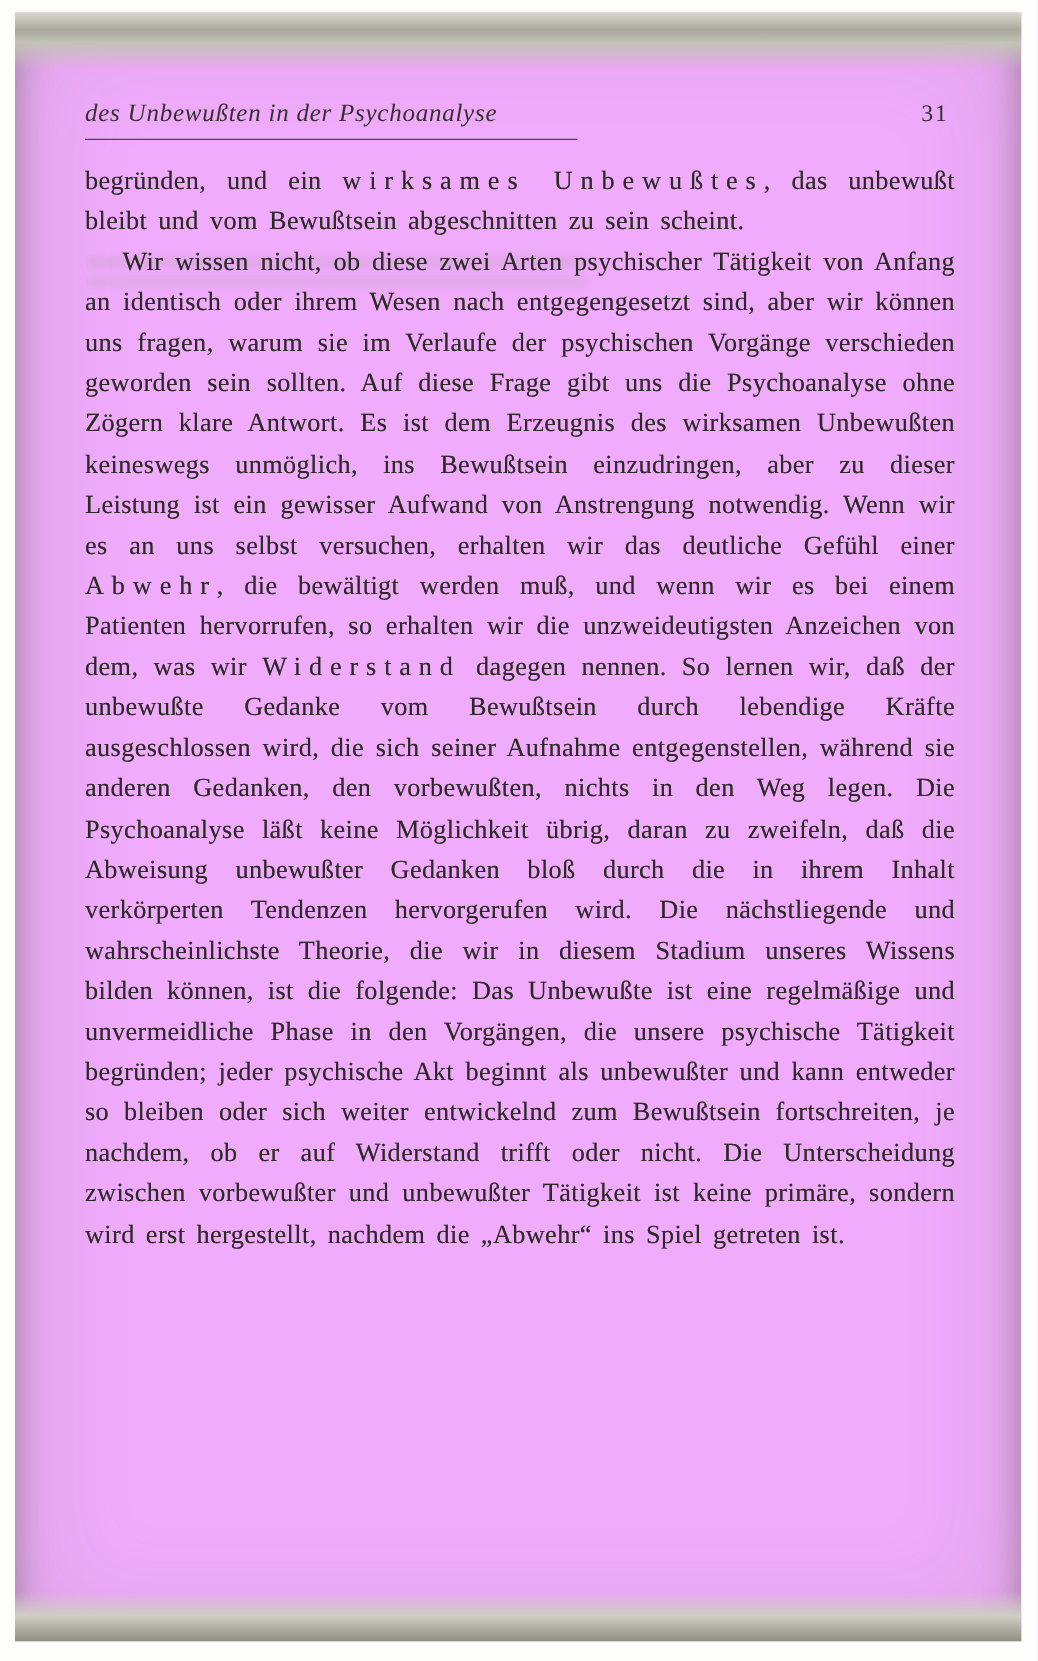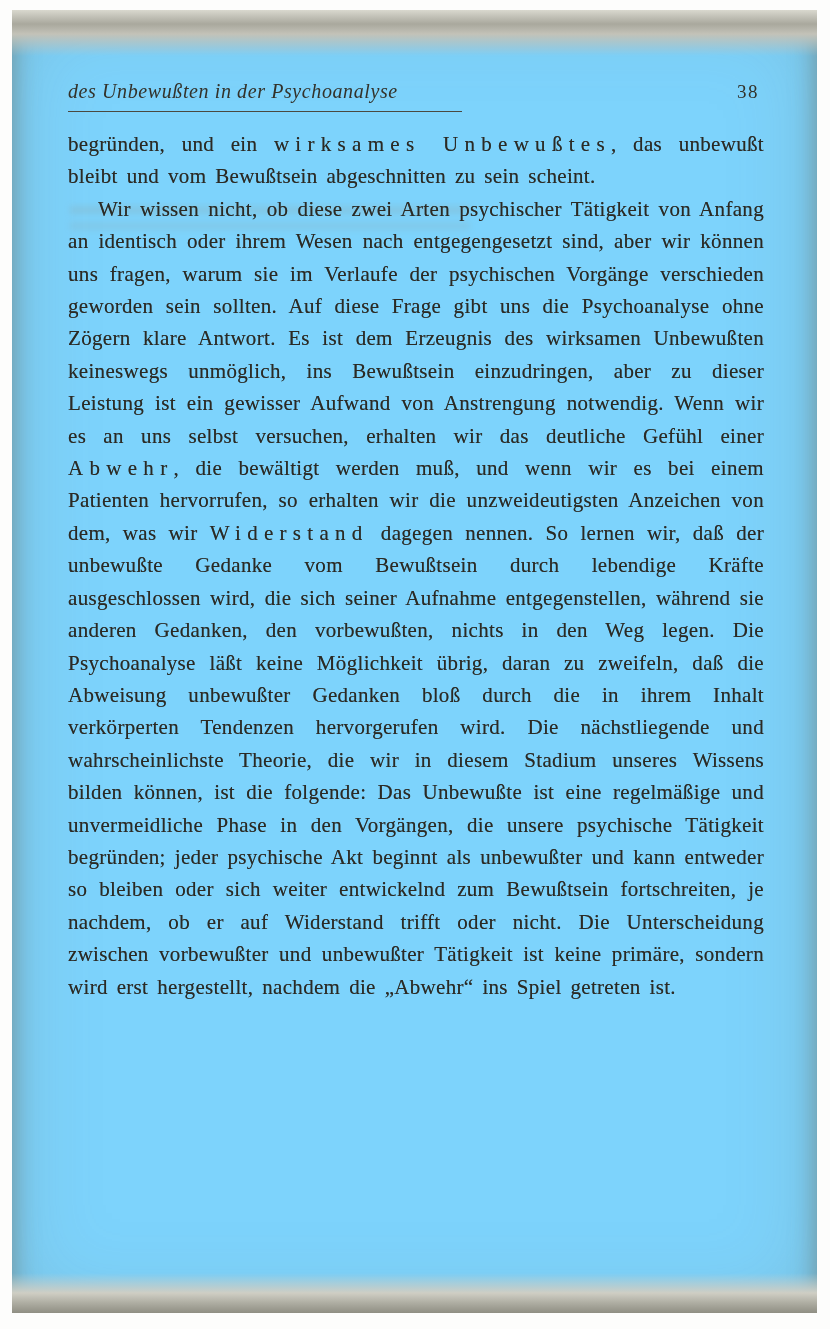--- a/index.html
+++ b/index.html
@@ -14,21 +14,21 @@
     background: #fdfdfc;
     overflow: hidden;
     font-family: "Liberation Serif", "DejaVu Serif", serif;
   }
   .paper {
     position: absolute;
     left: 12px;
     top: 10px;
     right: 13px;
     bottom: 16px;
-    background: #7dd3fc;
+    background: #f0abfc;
     box-shadow:
       inset 0 0 90px rgba(110, 108, 92, 0.22),
       inset 16px 0 26px -16px rgba(100, 98, 84, 0.55),
       inset -16px 0 26px -16px rgba(100, 98, 84, 0.55);
     color: #2b2a24;
   }
   .edge-top {
     position: absolute;
     top: 0; left: 0; right: 0;
     height: 46px;
@@ -122,21 +122,21 @@
 </head>
 <body>
 
 <div class="scan">
   <div class="paper">
     <div class="edge-top"></div>
     <div class="edge-bottom"></div>
 
     <header class="running-head">
       <span class="head-title">des Unbewußten in der Psychoanalyse</span>
-      <span class="head-page">38</span>
+      <span class="head-page">31</span>
     </header>
     <div class="head-rule"></div>
 
     <div class="ghost"></div>
 
     <main class="body-text">
         <p class="para"><span>begründen, und ein </span><span class="spaced">wirksames Unbewußtes</span><span>, das unbewußt bleibt und vom Bewußtsein abgeschnitten zu sein scheint.</span></p>
         <p class="para indent"><span>Wir wissen nicht, ob diese zwei Arten psychischer Tätigkeit von Anfang an identisch oder ihrem Wesen nach entgegengesetzt sind, aber wir können uns fragen, warum sie im Verlaufe der psychischen Vorgänge verschieden geworden sein sollten. Auf diese Frage gibt uns die Psychoanalyse ohne Zögern klare Antwort. Es ist dem Erzeugnis des wirksamen Unbewußten keineswegs unmöglich, ins Bewußtsein einzudringen, aber zu dieser Leistung ist ein gewisser Aufwand von Anstrengung notwendig. Wenn wir es an uns selbst versuchen, erhalten wir das deutliche Gefühl einer </span><span class="spaced">Abwehr</span><span>, die bewältigt werden muß, und wenn wir es bei einem Patienten hervorrufen, so erhalten wir die unzweideutigsten Anzeichen von dem, was wir </span><span class="spaced">Widerstand</span><span> dagegen nennen. So lernen wir, daß der unbewußte Gedanke vom Bewußtsein durch lebendige Kräfte ausgeschlossen wird, die sich seiner Aufnahme entgegenstellen, während sie anderen Gedanken, den vorbewußten, nichts in den Weg legen. Die Psychoanalyse läßt keine Möglichkeit übrig, daran zu zweifeln, daß die Abweisung unbewußter Gedanken bloß durch die in ihrem Inhalt verkörperten Tendenzen hervorgerufen wird. Die nächstliegende und wahrscheinlichste Theorie, die wir in diesem Stadium unseres Wissens bilden können, ist die folgende: Das Unbewußte ist eine regelmäßige und unvermeidliche Phase in den Vorgängen, die unsere psychische Tätigkeit begründen; jeder psychische Akt beginnt als unbewußter und kann entweder so bleiben oder sich weiter entwickelnd zum Bewußtsein fortschreiten, je nachdem, ob er auf Widerstand trifft oder nicht. Die Unterscheidung zwischen vorbewußter und unbewußter Tätigkeit ist keine primäre, sondern wird erst hergestellt, nachdem die „Abwehr“ ins Spiel getreten ist.</span></p>
       </main>
   </div>

